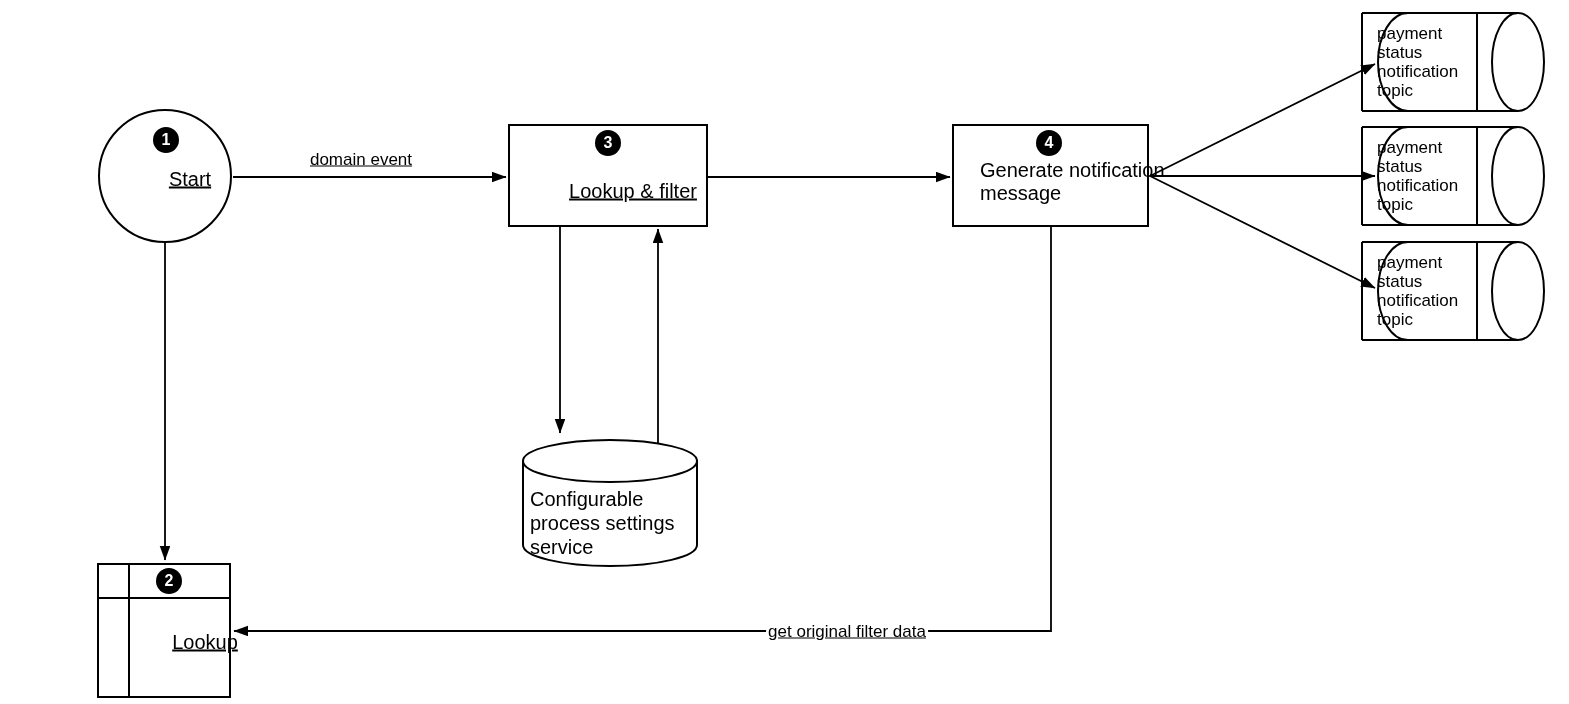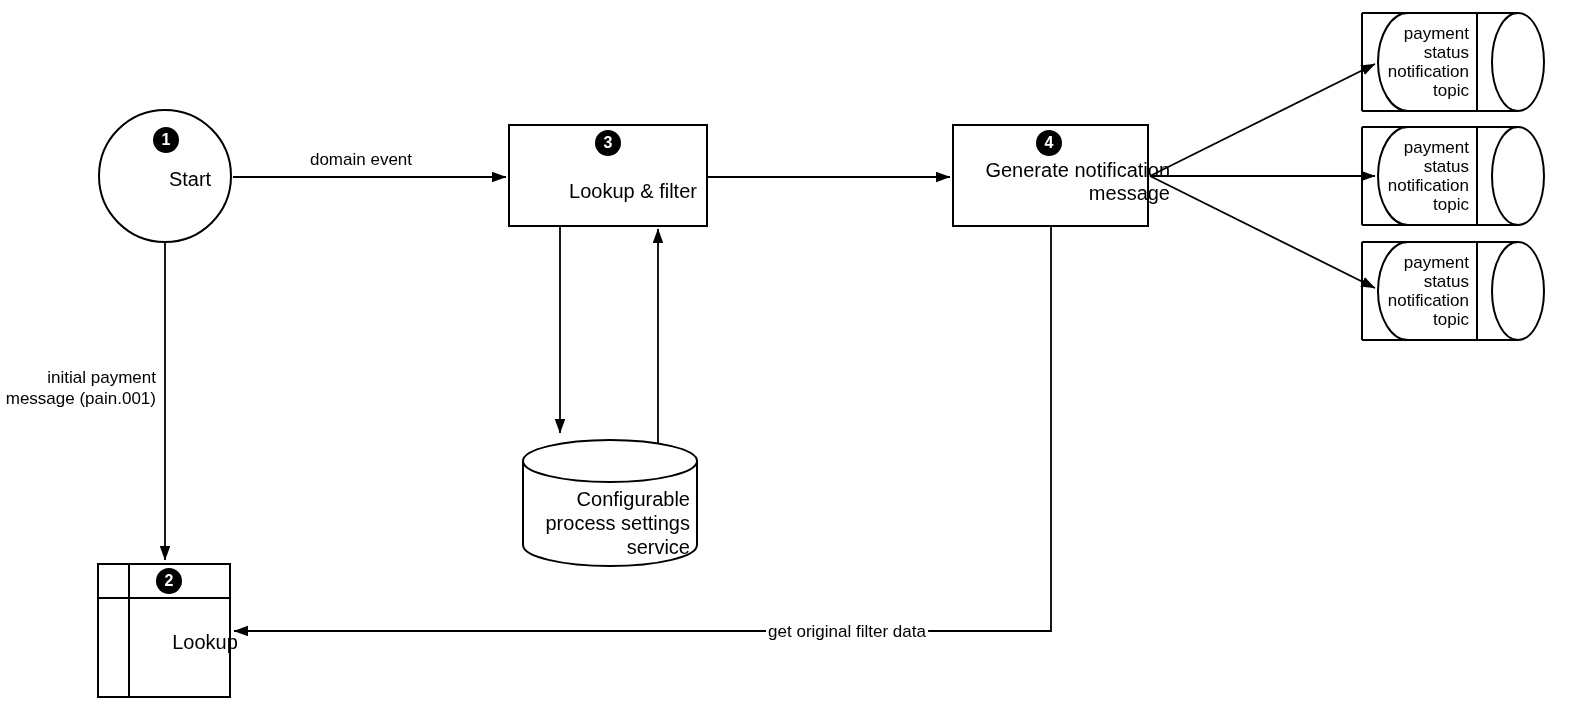--- a/index.html
+++ b/index.html
@@ -5,25 +5,25 @@
   html,body{margin:0;padding:0;background:#ffffff;}
   .canvas{
     position:relative;width:1569px;height:704px;background:var(--fill,#fff);
     font-family:"Liberation Sans",sans-serif;color:var(--stroke,#000);overflow:hidden;
   }
   svg.layer{position:absolute;left:0;top:0;}
   .shp{fill:var(--fill,#fff);stroke:var(--stroke,#000);stroke-width:2;}
   .ln{fill:none;stroke:var(--stroke,#000);stroke-width:2;}
   .edge{fill:none;stroke:var(--stroke,#000);stroke-width:1.8;}
   .ah{fill:var(--stroke,#000);}
-  .lbl{position:absolute;transform:translate(-50%,-50%);text-align:right;white-space:pre-line;}
+  .lbl{position:absolute;transform:translate(-50%,-50%);text-align:left;white-space:pre-line;}
   .shape-label{font-size:20px;line-height:23px;margin-left:25px;}
   .settings-label{font-size:20px;line-height:24px;}
   .edge-label{font-size:17px;line-height:21px;}
-  .nowrap{white-space:nowrap;}
+  .nowrap{white-space:nowrap;text-decoration:underline;}
   .inline-label{background:var(--fill,#fff);padding:0 2px;}
   .topic-label{font-size:17px;line-height:19px;}
   .badge{
     position:absolute;transform:translate(-50%,-50%);
     width:26px;height:26px;border-radius:50%;
     background:var(--badge-bg,#000);color:var(--badge-text,#fff);
     font-size:16px;font-weight:bold;line-height:26px;text-align:center;z-index:3;
   }
 </style>
 </head>
@@ -99,16 +99,15 @@
   <div class="lbl shape-label nowrap" style="left:165px;top:179px;">Start</div>
   <div class="lbl shape-label nowrap" style="left:608px;top:191px;">Lookup &amp; filter</div>
   <div class="lbl settings-label" style="left:610px;top:523px;width:160px;">Configurable process settings service</div>
   <div class="lbl shape-label" style="left:1050px;top:182px;width:190px;">Generate notification message</div>
   <div class="lbl shape-label nowrap" style="left:180px;top:642px;">Lookup</div>
   <div class="lbl topic-label" style="left:1423px;top:62px;width:92px;">payment status notification topic</div>
   <div class="lbl topic-label" style="left:1423px;top:176px;width:92px;">payment status notification topic</div>
   <div class="lbl topic-label" style="left:1423px;top:291px;width:92px;">payment status notification topic</div>
 
   <div class="lbl edge-label nowrap" style="left:361px;top:159px;">domain event</div>
-  <div class="lbl edge-label" style="left:80px;top:388px;width:152px;">initial payment message (pain.001)</div>
   <div class="lbl edge-label nowrap inline-label" style="left:847px;top:631px;z-index:2;">get original filter data</div>
 
 </div>
 
 </body></html>

